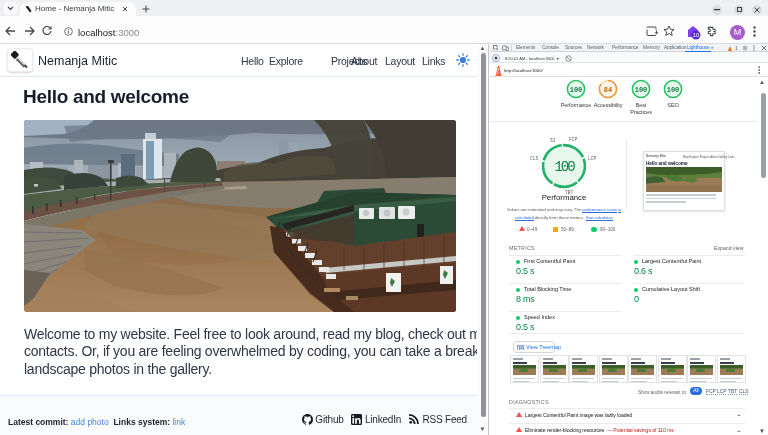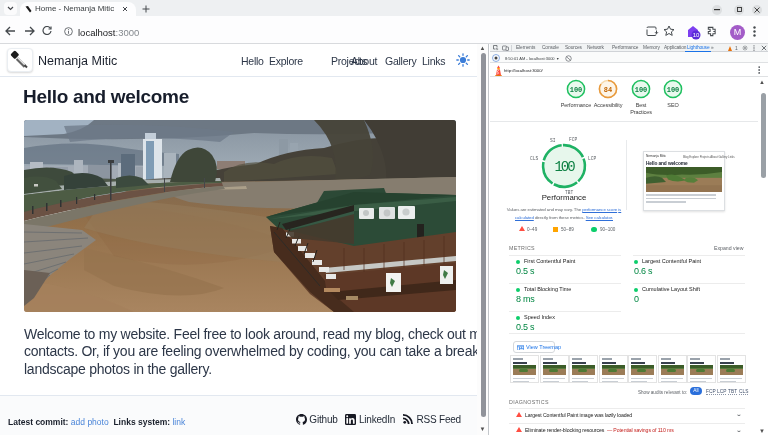--- a/index.html
+++ b/index.html
@@ -23,21 +23,21 @@
   #logo { position:absolute; left:7px; top:4px; width:26px; height:24px; background:#fff; border:1px solid #eaeef2; border-radius:4px; box-shadow:0 1px 2px rgba(0,0,0,.15); }
   #brand { position:absolute; left:38px; top:10px; font-size:12.5px; color:#1a202c; font-weight:500; }
   .nav { position:absolute; top:10.5px; font-size:10.5px; letter-spacing:-0.25px; color:#2d3748; }
   #h1 { position:absolute; left:23px; top:41.5px; font-size:19px; font-weight:bold; color:#171d2b; letter-spacing:-0.3px; }
   #photo { position:absolute; left:24px; top:76px; width:432px; height:192px; border-radius:3px; overflow:hidden; }
   #para { position:absolute; left:24px; top:282px; width:450px; font-size:14px; letter-spacing:-0.25px; line-height:17.3px; color:#2d3748; white-space:nowrap; }
   #pagehr { position:absolute; left:0; top:351px; width:477px; height:1px; background:#e2e8f0; }
   #pfoot { position:absolute; left:0; top:352px; width:477px; height:40px; background:#fafbfc; }
   .blue { color:#4a85d8; }
   #footL { position:absolute; left:8px; top:372.5px; font-size:8.5px; color:#1a202c; }
-  #footR { position:absolute; right:16px; top:369px; font-size:10px; letter-spacing:-0.2px; color:#1f2733; }
+  #footR { position:absolute; right:10px; top:369px; font-size:10px; letter-spacing:-0.2px; color:#1f2733; }
 
   
   #pagesb { position:absolute; left:477px; top:44px; width:11px; height:391px; background:#fcfcfc; }
   #pagesb .thumb { position:absolute; left:3.5px; top:9px; width:5px; height:364px; background:#90939a; border-radius:2.5px; }
 
   
   #dt { position:absolute; left:488px; top:44px; width:280px; height:391px; background:#fff; border-left:1px solid #c3c7cb; font-size:6.5px; }
   #dtbar1 { position:absolute; left:1px; top:0; width:279px; height:8px; background:#f1f3f4; border-bottom:1px solid #d0d3d7; }
   .dtt { position:absolute; top:1.4px; font-size:4.8px; letter-spacing:-0.1px; color:#5f6368; }
   #dtbar2 { position:absolute; left:1px; top:8px; width:279px; height:11px; background:#fafbfb; border-bottom:1px solid #dfe1e3; }
@@ -143,21 +143,21 @@
       <rect x="1.5" y="1.5" width="6.5" height="6.5" rx="1.5" transform="rotate(45 4.8 4.8)" fill="#1c1c1c"></rect>
       <path d="M7 8.5 L15 16.5" stroke="#666" stroke-width="3.4" fill="none"></path>
       <path d="M7.5 7.5 L15.5 15.5" stroke="#e8e8e8" stroke-width="1.4" fill="none"></path>
       <path d="M14.5 15 L17 17.5" stroke="#444" stroke-width="2" fill="none"></path>
     </svg>
     <div id="brand">Nemanja Mitic</div>
     <div class="nav" style="left:241px;">Hello</div>
     <div class="nav" style="left:269px;">Explore</div>
     <div class="nav" style="left:309px;margin-left:22px;">Projects</div>
     <div class="nav" style="left:351px;">About</div>
-    <div class="nav" style="left:385px;">Gallery</div>
+    <div class="nav" style="left:385px;">Layout</div>
     <div class="nav" style="left:422px;">Links</div>
     <svg class="abs" style="left:456px;top:9px" width="14" height="14" viewBox="0 0 14 14">
         <circle cx="7" cy="7" r="3.1" fill="#3b7dd8"></circle>
         <g stroke="#3b7dd8" stroke-width="1.3" stroke-linecap="round">
           <line x1="7" y1="0.8" x2="7" y2="2.3"></line>
           <line x1="7" y1="11.7" x2="7" y2="13.2"></line>
           <line x1="0.8" y1="7" x2="2.3" y2="7"></line>
           <line x1="11.7" y1="7" x2="13.2" y2="7"></line>
           <line x1="2.6" y1="2.6" x2="3.7" y2="3.7"></line>
           <line x1="10.3" y1="10.3" x2="11.4" y2="11.4"></line>

